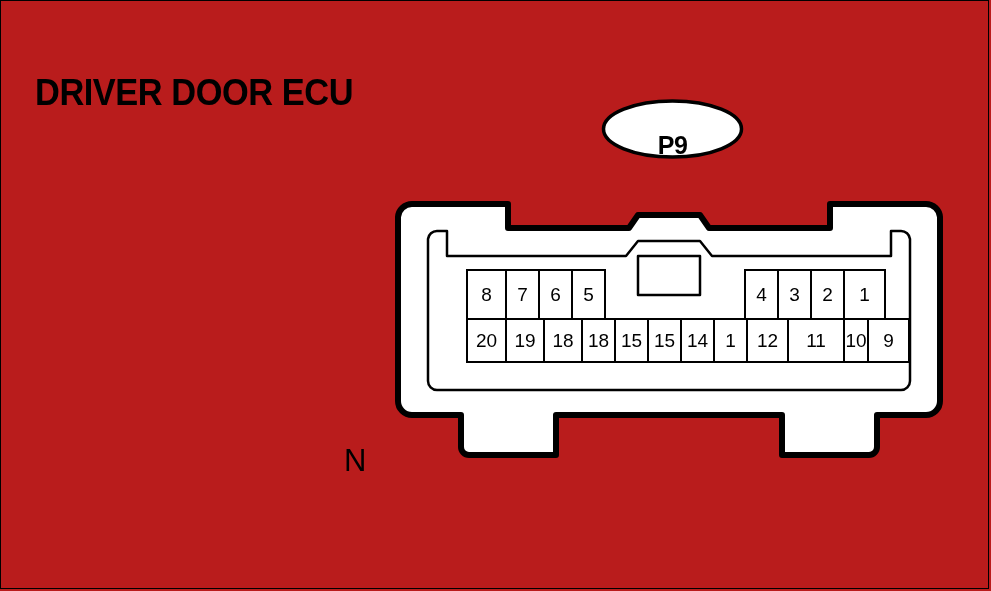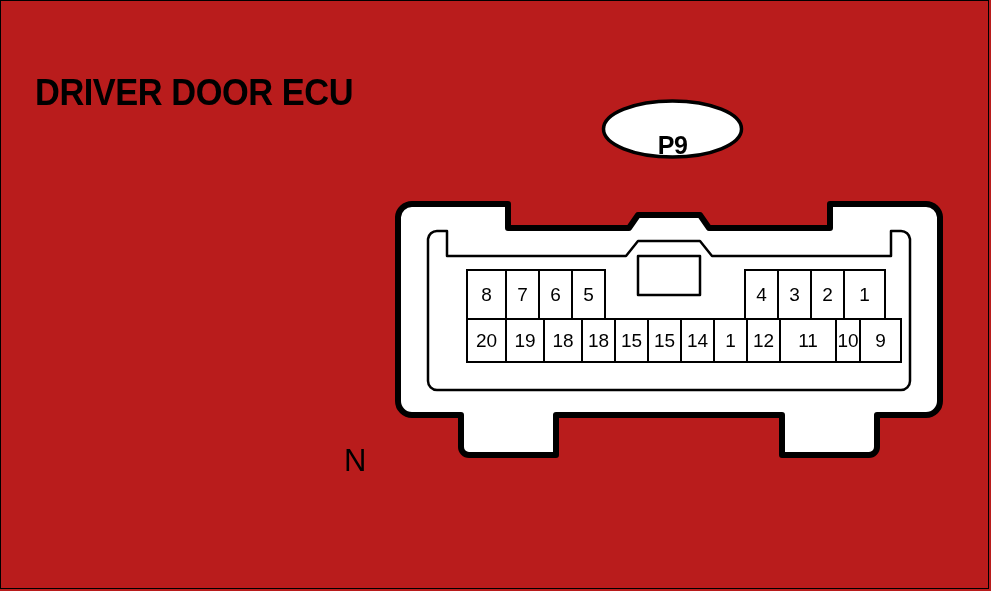--- a/index.html
+++ b/index.html
@@ -208,21 +208,21 @@
 
     <div class="pin-row bottom-row">
       <div class="pin-cell" style="width:41px">20</div>
       <div class="pin-cell" style="width:40px">19</div>
       <div class="pin-cell" style="width:40px">18</div>
       <div class="pin-cell" style="width:35px">18</div>
       <div class="pin-cell" style="width:35px">15</div>
       <div class="pin-cell" style="width:35px">15</div>
       <div class="pin-cell" style="width:35px">14</div>
       <div class="pin-cell" style="width:35px">1</div>
-      <div class="pin-cell" style="width:35px">12</div>
+      <div class="pin-cell" style="width:43px">12</div>
       <div class="pin-cell" style="width:58px">11</div>
       <div class="pin-cell" style="width:26px">10</div>
       <div class="pin-cell" style="width:43px">9</div>
     </div>
 
   </div>
 
   <div id="orientation-marker">N</div>
 
 

